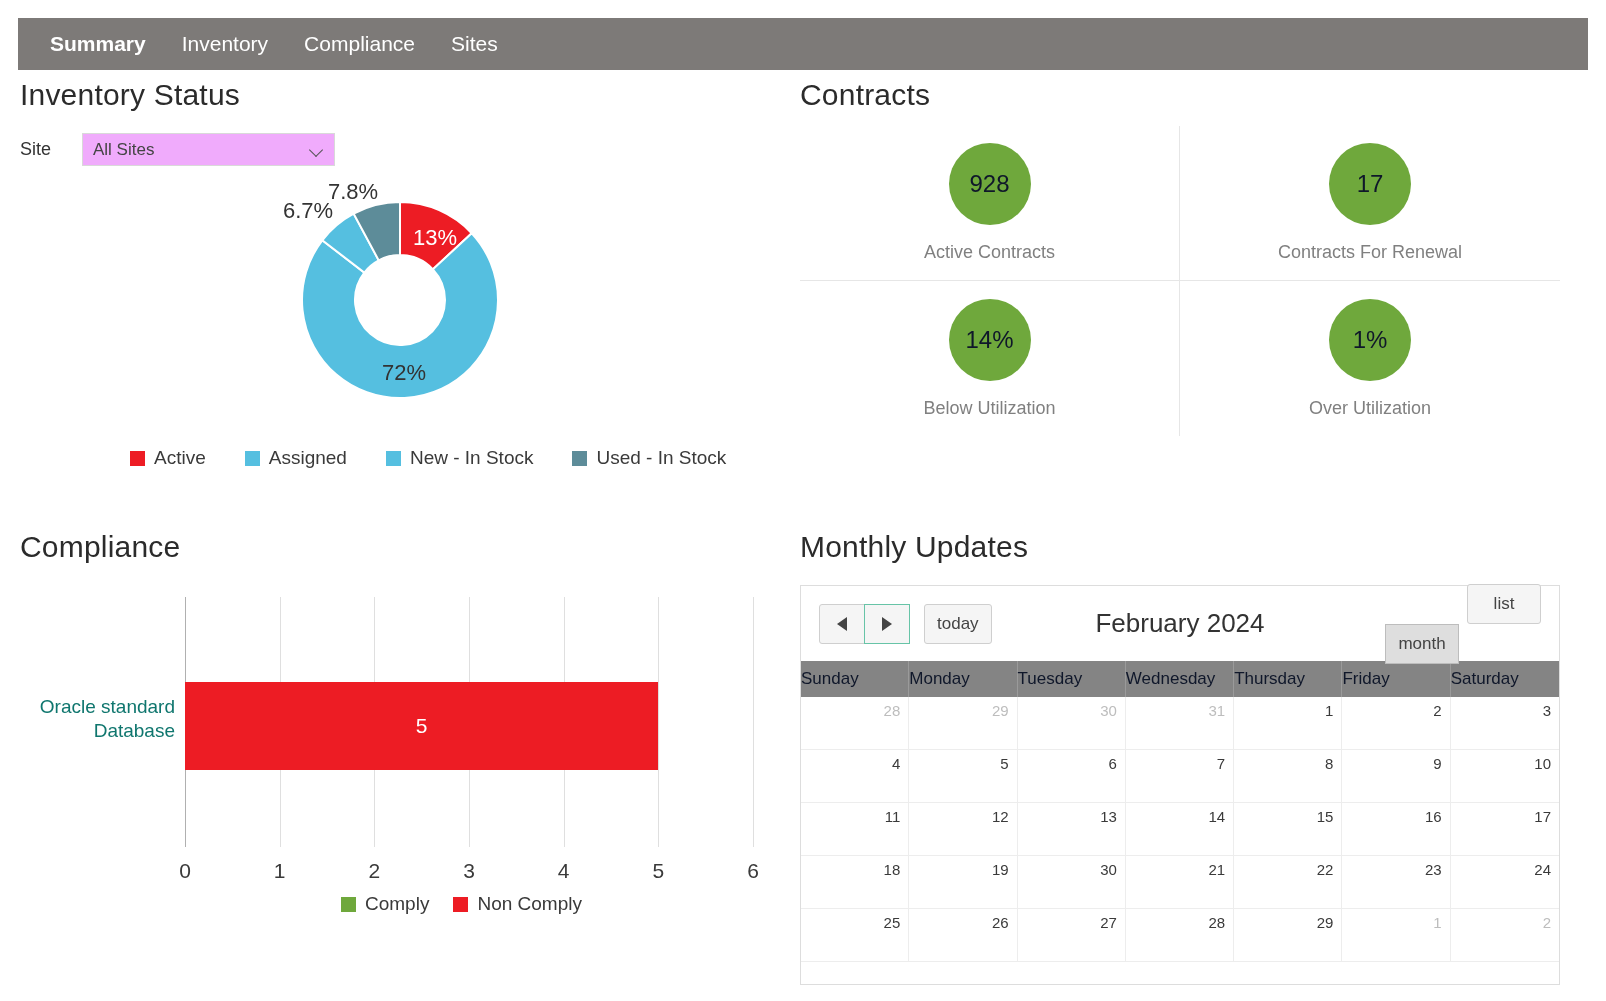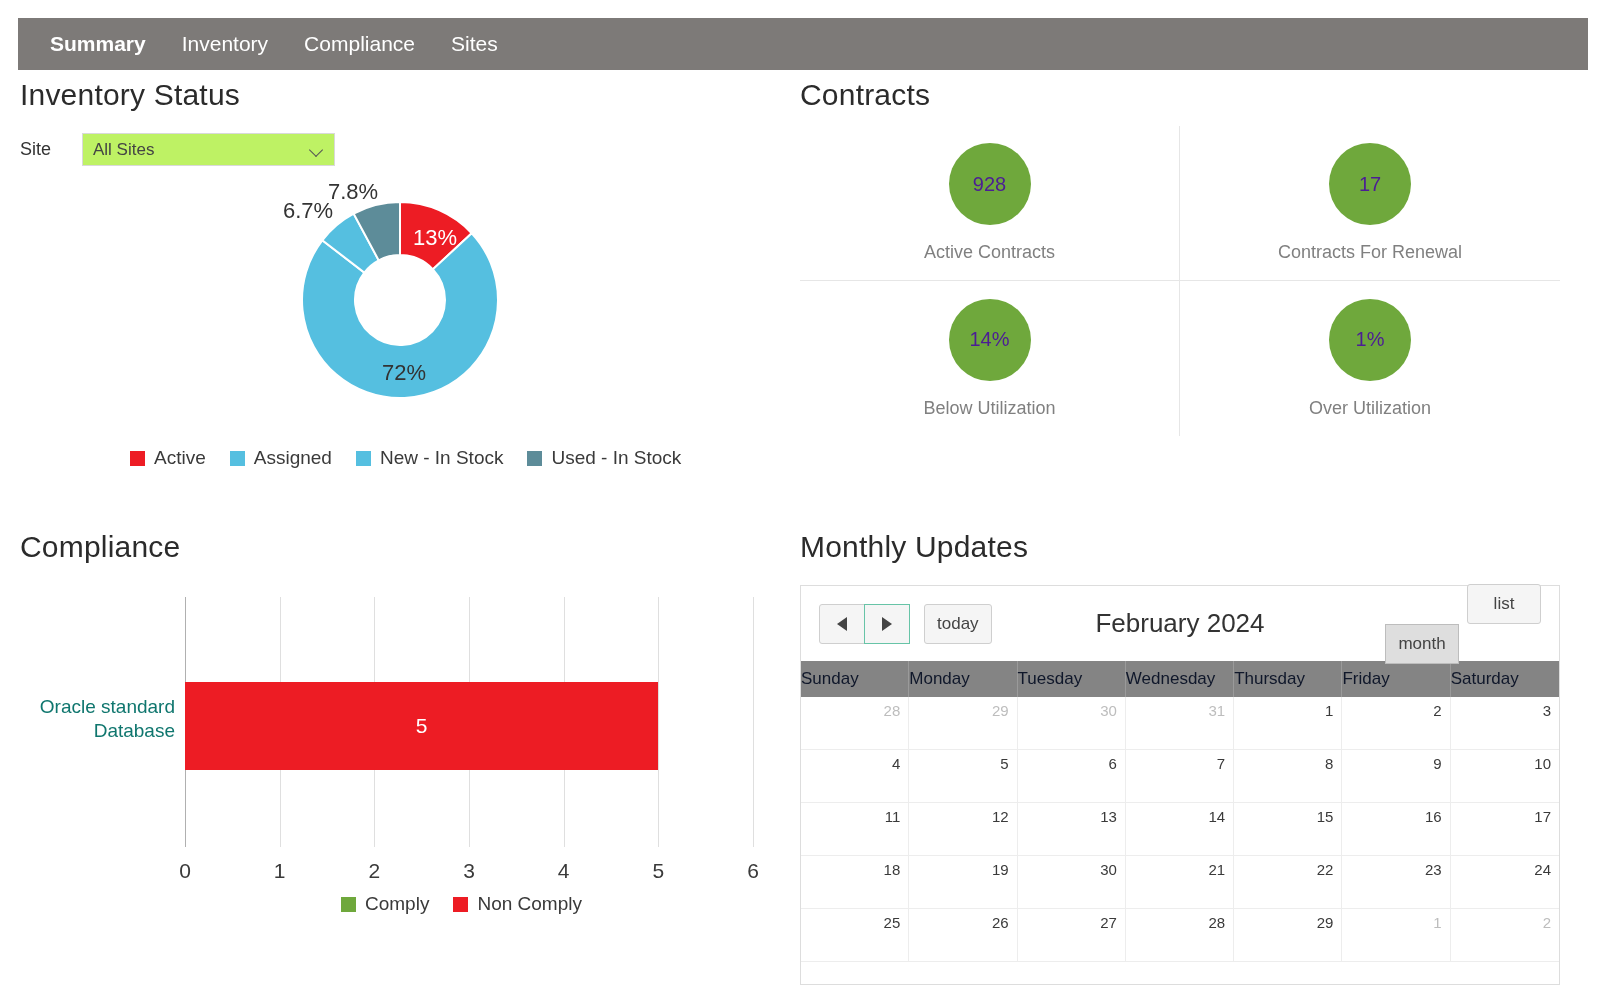--- a/index.html
+++ b/index.html
@@ -49,21 +49,21 @@
   #inventory-title { position: absolute; left: 20px; top: 78px; }
 
   .site-row {
     position: absolute; left: 20px; top: 133px;
     display: flex; align-items: center;
   }
   .site-label { font-size: 18px; color: #333; width: 62px; }
   .site-select {
     width: 253px; height: 33px;
     border: 1px solid #d9d9d9;
-    background: #bef264;
+    background: #f0abfc;
     display: flex; align-items: center;
     padding: 0 10px;
     font-size: 17px; color: #444;
     justify-content: space-between;
     cursor: pointer;
   }
   .chev { width: 14px; height: 14px; position: relative; }
   .chev::before {
     content: ""; position: absolute;
     left: 1px; top: 2px;
@@ -86,21 +86,21 @@
   
   .legend {
     position: absolute;
     display: flex; align-items: center;
     gap: 0;
   }
   .legend-entry { display: flex; align-items: center; margin-right: 24px; }
   .legend-swatch { width: 15px; height: 15px; margin-right: 9px; }
   .legend-text { font-size: 19px; color: #3a3a3a; white-space: nowrap; }
 
-  #inv-legend { left: 130px; top: 447px; }
+  #inv-legend { left: 130px; top: 447px; gap: 15px; }
 
   
   #contracts-title { position: absolute; left: 800px; top: 78px; }
   #contracts-grid {
     position: absolute;
     left: 800px; top: 126px;
     width: 760px; height: 310px;
     display: grid;
     grid-template-columns: 1fr 1fr;
     grid-template-rows: 1fr 1fr;
@@ -108,23 +108,23 @@
   .kpi {
     display: flex; flex-direction: column;
     align-items: center; justify-content: center;
   }
   .kpi.b-right { border-right: 1px solid #e6e6e6; }
   .kpi.b-bottom { border-bottom: 1px solid #e6e6e6; }
   .kpi-circle {
     width: 82px; height: 82px;
     border-radius: 50%;
     background: #6fa83c;
-    color: #4c1d95;
+    color: #0f172a;
     display: flex; align-items: center; justify-content: center;
-    font-size: 20px;
+    font-size: 24px;
   }
   .kpi-label {
     margin-top: 17px;
     font-size: 18px;
     color: #808080;
   }
 
   
   #compliance-title { position: absolute; left: 20px; top: 530px; }
   #compliance-chart {

